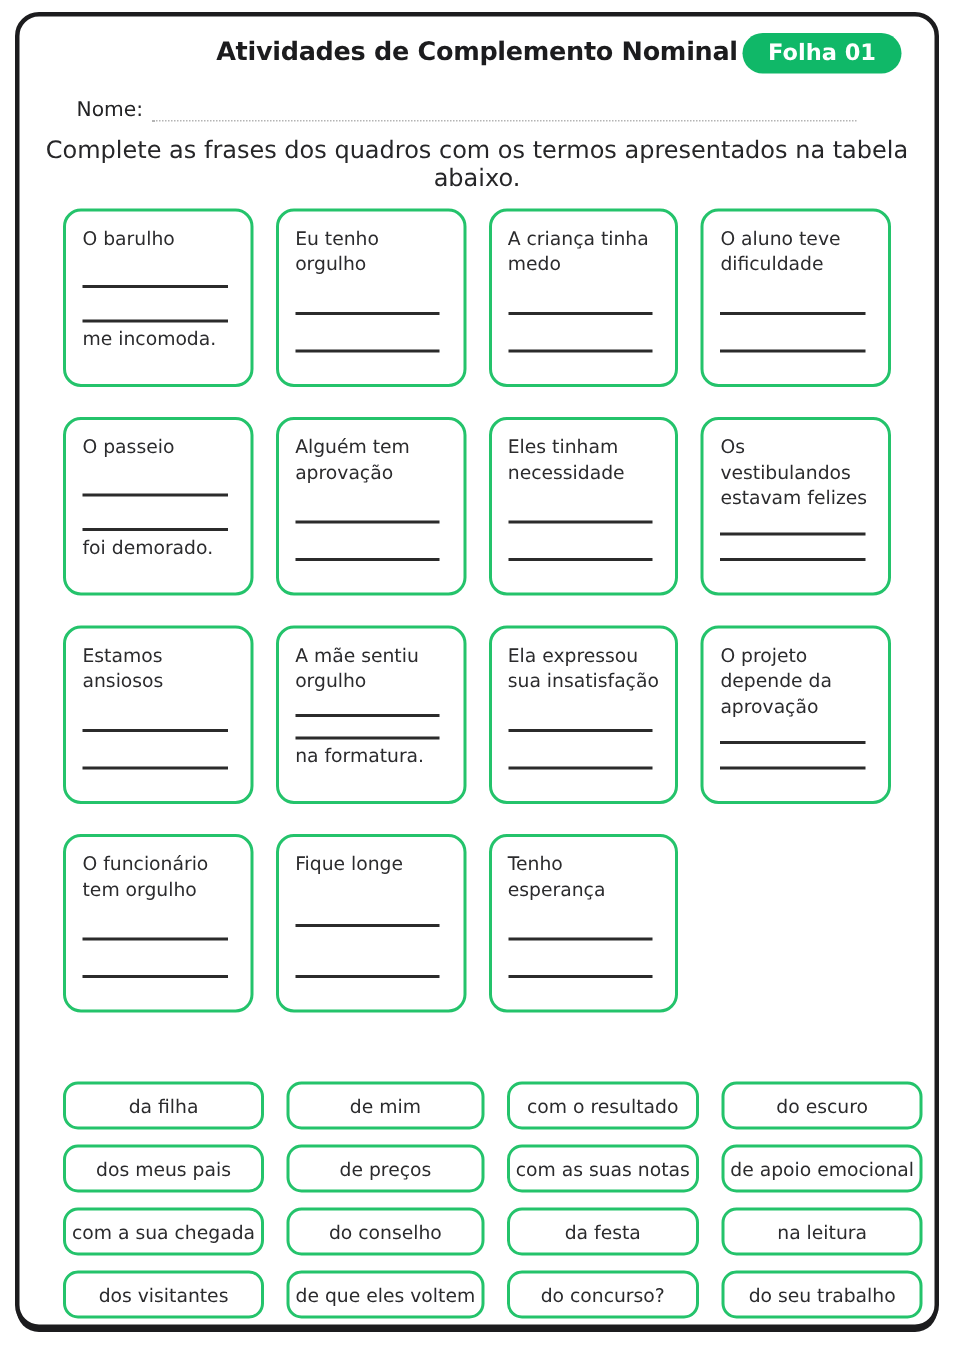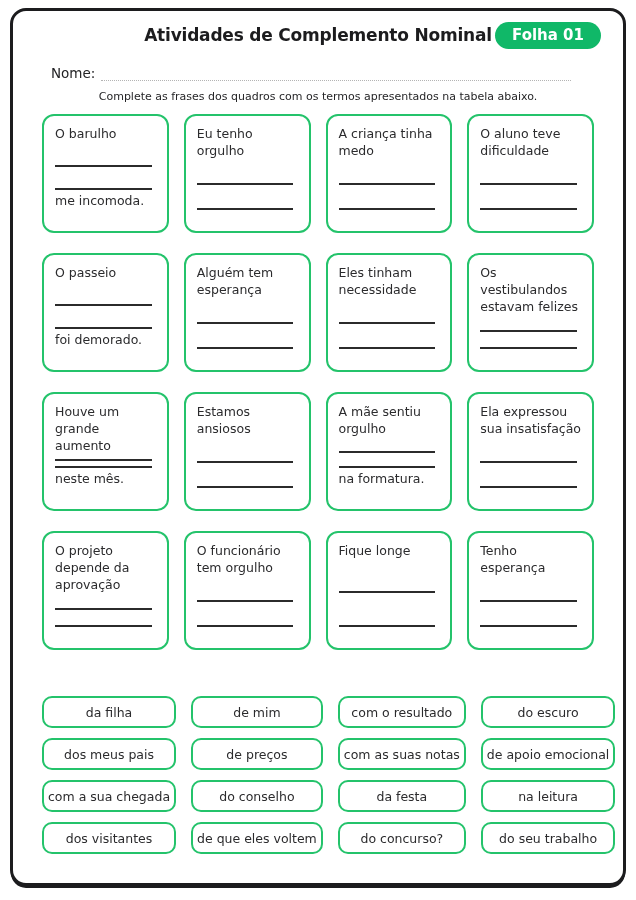--- a/index.html
+++ b/index.html
@@ -29,21 +29,21 @@
   .badge{
     position:absolute;right:22px;top:-3px;background:var(--badge-green);
     color:#ffffff;font-size:15px;font-weight:bold;padding:6px 17px;
     border-radius:15px;line-height:1;
   }
   .name-row{
     display:flex;align-items:flex-end;margin:13px 52px 0 38px;gap:6px;
     font-size:13.5px;color:#232325;
   }
   .name-line{flex:1;border-bottom:1px dotted #b4b4b4;height:15px;}
-  .instruction{text-align:center;font-size:11px;margin-top:9px;color:#262628;}
+  .instruction{text-align:center;font-size:16px;margin-top:9px;color:#262628;}
   .boxes{
     display:grid;grid-template-columns:repeat(4,1fr);
     column-gap:15px;row-gap:20px;margin:11px 29px 0;
   }
   .pbox{
     border:2px solid var(--border-green);border-radius:12px;height:119px;
     padding:10px 11px 21px;display:flex;flex-direction:column;
     font-size:12.5px;line-height:1.35;background:#fff;
   }
   .spacer{flex:1;min-height:4px;}
@@ -112,21 +112,21 @@
     </div>
     <div class="pbox">
       <div class="phrase">O passeio</div>
       <div class="spacer"></div>
       <div class="blank"></div>
       <div class="spacer"></div>
       <div class="blank"></div>
       <div class="tail">foi demorado.</div>
     </div>
     <div class="pbox">
-      <div class="phrase">Alguém tem esperança</div>
+      <div class="phrase">Alguém tem aprovação</div>
       <div class="spacer"></div>
       <div class="blank"></div>
       <div class="spacer"></div>
       <div class="blank"></div>
 
     </div>
     <div class="pbox">
       <div class="phrase">Eles tinham necessidade</div>
       <div class="spacer"></div>
       <div class="blank"></div>
@@ -134,28 +134,20 @@
       <div class="blank"></div>
 
     </div>
     <div class="pbox">
       <div class="phrase">Os vestibulandos estavam felizes</div>
       <div class="spacer"></div>
       <div class="blank"></div>
       <div class="spacer"></div>
       <div class="blank"></div>
 
-    </div>
-    <div class="pbox">
-      <div class="phrase">Houve um grande aumento</div>
-      <div class="spacer"></div>
-      <div class="blank"></div>
-      <div class="spacer"></div>
-      <div class="blank"></div>
-      <div class="tail">neste mês.</div>
     </div>
     <div class="pbox">
       <div class="phrase">Estamos ansiosos</div>
       <div class="spacer"></div>
       <div class="blank"></div>
       <div class="spacer"></div>
       <div class="blank"></div>
 
     </div>
     <div class="pbox">

